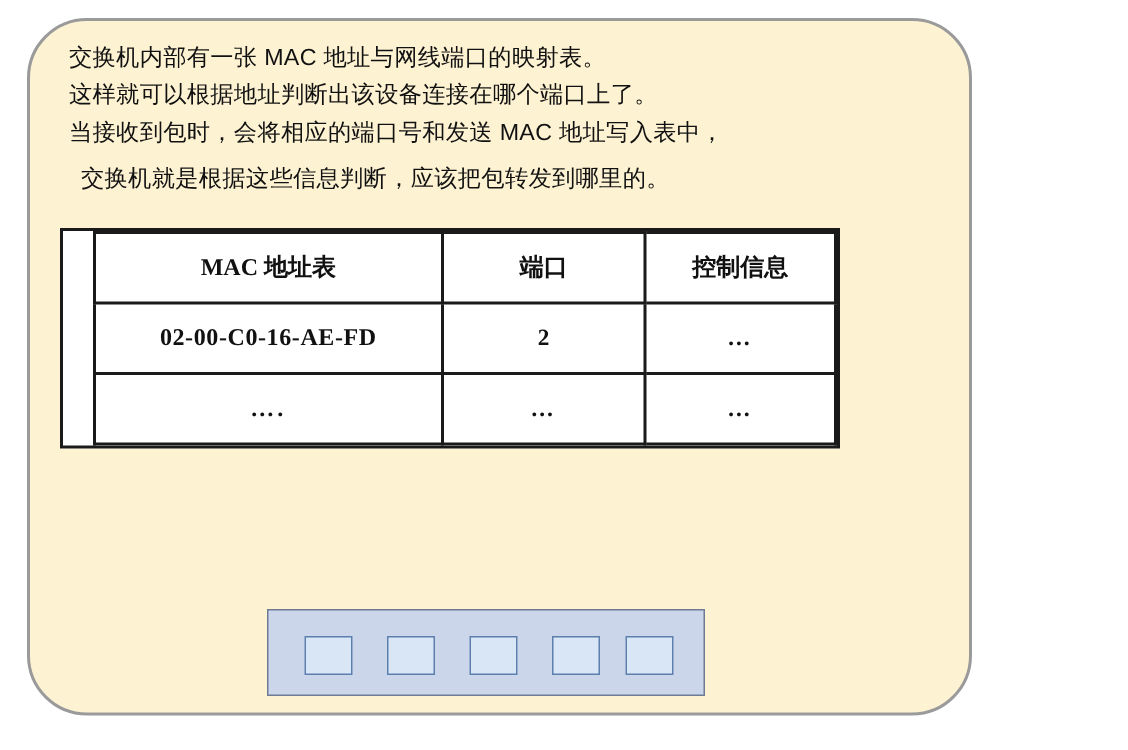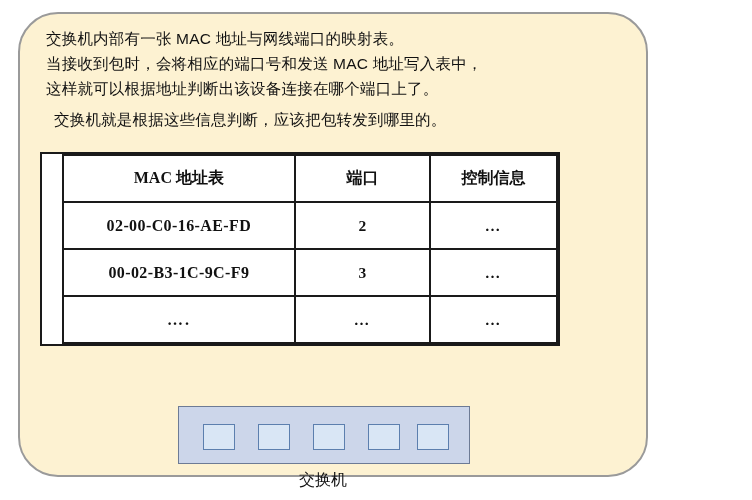--- a/index.html
+++ b/index.html
@@ -114,57 +114,51 @@
 </style>
 </head>
 <body>
 
 <div id="stage">
 
   <div class="panel"></div>
 
   <div class="desc">
     <span class="line">交换机内部有一张 MAC 地址与网线端口的映射表。</span>
+    <span class="line">这样就可以根据地址判断出该设备连接在哪个端口上了。</span>
     <span class="line">当接收到包时，会将相应的端口号和发送 MAC 地址写入表中，</span>
-    <span class="line">这样就可以根据地址判断出该设备连接在哪个端口上了。</span>
     <span class="line indent">交换机就是根据这些信息判断，应该把包转发到哪里的。</span>
   </div>
 
   <div class="table-wrap">
     <table class="mac">
       <thead>
         <tr>
           <th class="col-mac">MAC 地址表</th>
           <th class="col-port">端口</th>
           <th class="col-ctrl">控制信息</th>
         </tr>
       </thead>
       <tbody>
         <tr>
           <td class="col-mac">02-00-C0-16-AE-FD</td>
           <td class="col-port">2</td>
           <td class="col-ctrl dots">…</td>
         </tr>
         <tr>
-          <td class="col-mac">00-02-B3-1C-9C-F9</td>
-          <td class="col-port">3</td>
-          <td class="col-ctrl dots">…</td>
-        </tr>
-        <tr>
           <td class="col-mac dots">….</td>
           <td class="col-port dots">…</td>
           <td class="col-ctrl dots">…</td>
         </tr>
       </tbody>
     </table>
   </div>
 
   <div class="switch-box">
     <div class="port" style="left:24px"></div>
     <div class="port" style="left:79px"></div>
     <div class="port" style="left:134px"></div>
     <div class="port" style="left:189px"></div>
     <div class="port" style="left:238px"></div>
   </div>
 
-  <div class="switch-label">交换机</div>
 
 </div>
 
 </body></html>

